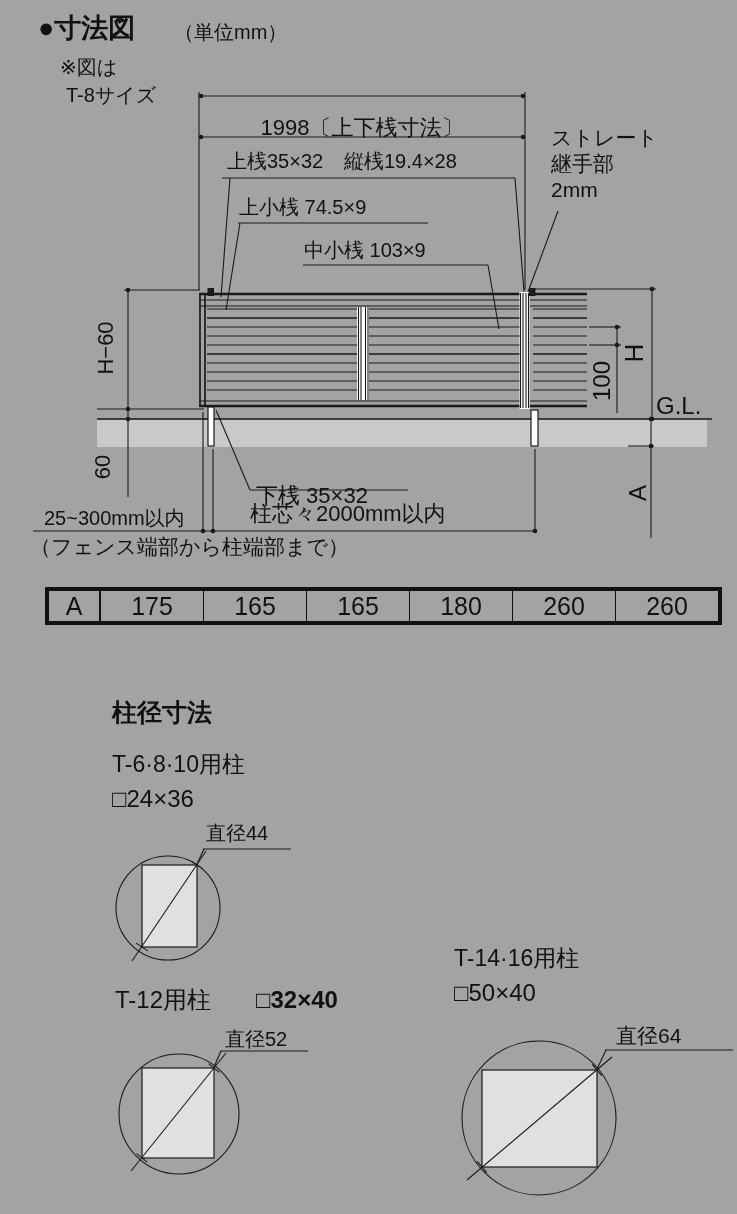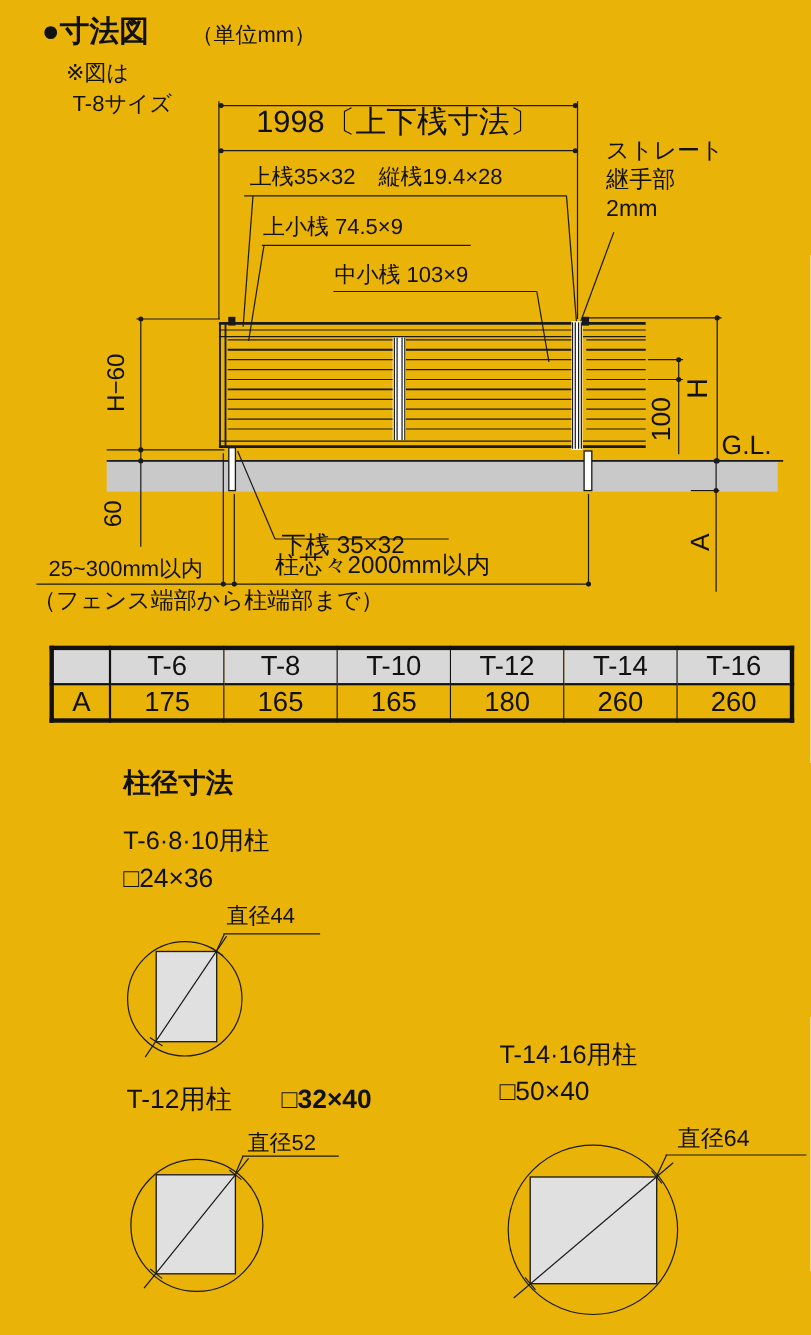--- a/index.html
+++ b/index.html
@@ -1,16 +1,16 @@
 <!DOCTYPE html>
 <html><head>
 <meta charset="utf-8">
 <style>
   html,body{margin:0;padding:0;background:#fff;}
-  #page{position:relative;width:737px;height:1214px;background:#eab308;overflow:hidden;
+  #page{position:relative;width:737px;height:1214px;background:#a3a3a3;overflow:hidden;
         font-family:"Liberation Sans","DejaVu Sans",sans-serif;color:#111;}
   #drawing{position:absolute;left:0;top:0;}
   .txt{position:absolute;white-space:nowrap;color:#111;line-height:1.1;}
   .rot{transform:translate(-50%,-50%) rotate(-90deg);}
   .ctr{text-align:center;}
   .b{font-weight:bold;}
   
   .ln{stroke:#1a1a1a;stroke-width:1.1;fill:none;}
   .ln2{stroke:#1a1a1a;stroke-width:1.7;fill:none;}
   .thk{stroke:#1a1a1a;stroke-width:2.5;fill:none;}
@@ -193,21 +193,21 @@
     <line class="ln" x1="597" y1="1069" x2="606" y2="1050"></line>
     <line class="ln" x1="605" y1="1050" x2="733" y2="1050"></line>
   </g>
 </svg>
 
 <span class="txt b" style="left:38px;top:14px;font-size:27px;">●寸法図</span>
 <span class="txt" style="left:174px;top:21px;font-size:20px;">（単位mm）</span>
 <span class="txt" style="left:60px;top:56px;font-size:20px;">※図は</span>
 <span class="txt" style="left:66px;top:84px;font-size:20px;">T-8サイズ</span>
 
-<span class="txt ctr" style="left:199px;top:96px;width:326px;font-size:28px;">1998〔上下桟寸法〕</span>
+<span class="txt ctr" style="left:199px;top:116px;width:326px;font-size:22px;">1998〔上下桟寸法〕</span>
 
 <span class="txt" style="left:227px;top:150px;font-size:20px;">上桟35×32</span>
 <span class="txt" style="left:344px;top:150px;font-size:20px;">縦桟19.4×28</span>
 <span class="txt" style="left:239px;top:196px;font-size:20px;">上小桟 74.5×9</span>
 <span class="txt" style="left:304px;top:239px;font-size:20px;">中小桟 103×9</span>
 
 <span class="txt" style="left:551px;top:126px;font-size:21px;">ストレート</span>
 <span class="txt" style="left:551px;top:152px;font-size:21px;">継手部</span>
 <span class="txt" style="left:551px;top:178px;font-size:21px;">2mm</span>
 
@@ -218,29 +218,20 @@
 <span class="txt rot" style="left:638px;top:493px;font-size:24px;">A</span>
 <span class="txt" style="left:656px;top:393px;font-size:24px;">G.L.</span>
 
 <span class="txt" style="left:256px;top:484px;font-size:22px;">下桟 35×32</span>
 <span class="txt" style="left:44px;top:507px;font-size:20px;">25~300mm以内</span>
 <span class="txt" style="left:250px;top:502px;font-size:22px;">柱芯々2000mm以内</span>
 <span class="txt" style="left:30px;top:535px;font-size:21px;">（フェンス端部から柱端部まで）</span>
 
 <table id="spec-table">
   <tbody>
-        <tr class="hdr">
-    <td class="c0"></td>
-    <td class="cn">T-6</td>
-    <td class="cn">T-8</td>
-    <td class="cn">T-10</td>
-    <td class="cn">T-12</td>
-    <td class="cn">T-14</td>
-    <td class="cn">T-16</td>
-  </tr>
   <tr>
     <td class="c0">A</td>
     <td class="cn">175</td>
     <td class="cn">165</td>
     <td class="cn">165</td>
     <td class="cn">180</td>
     <td class="cn">260</td>
     <td class="cn">260</td>
   </tr>
 </tbody>

